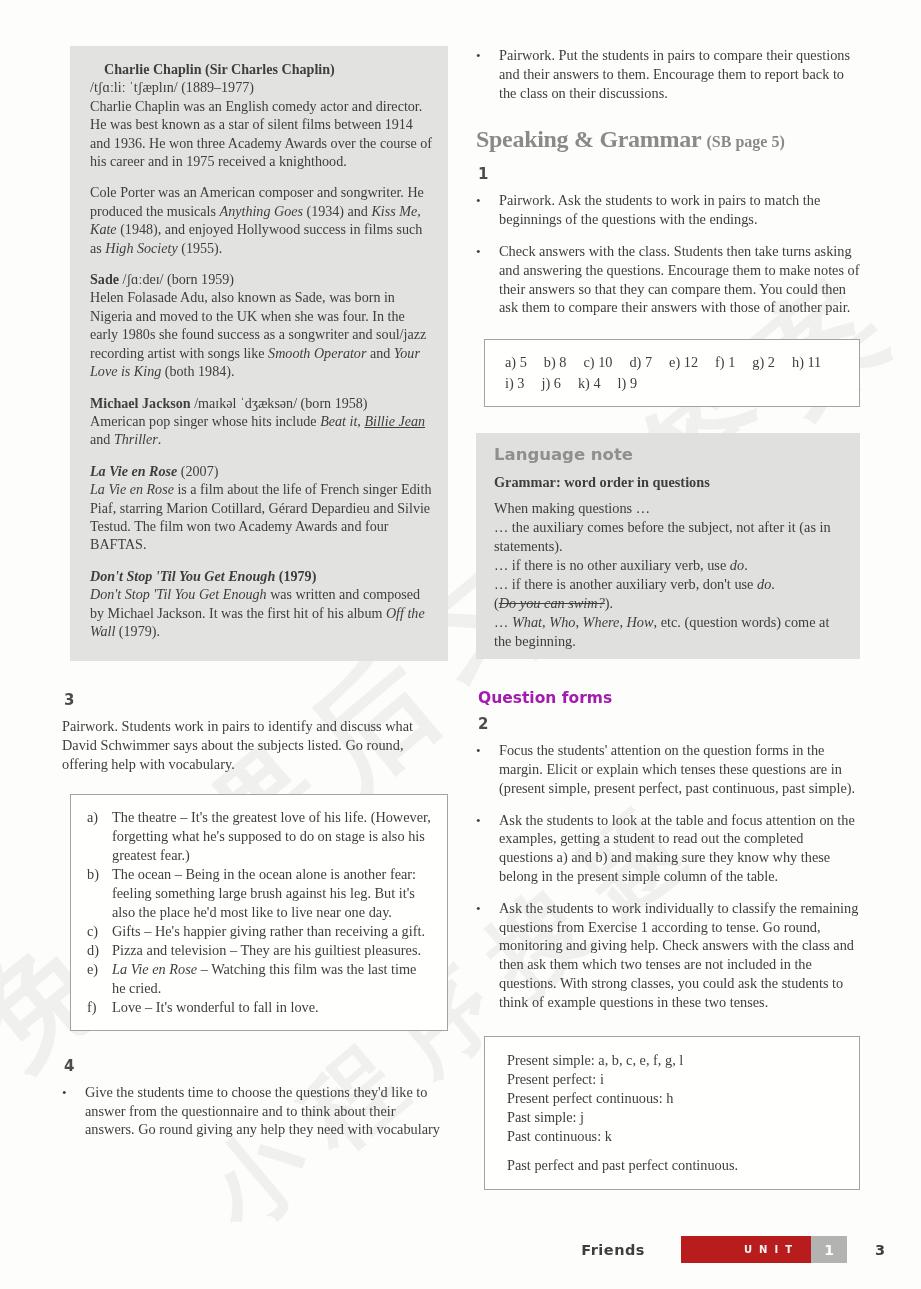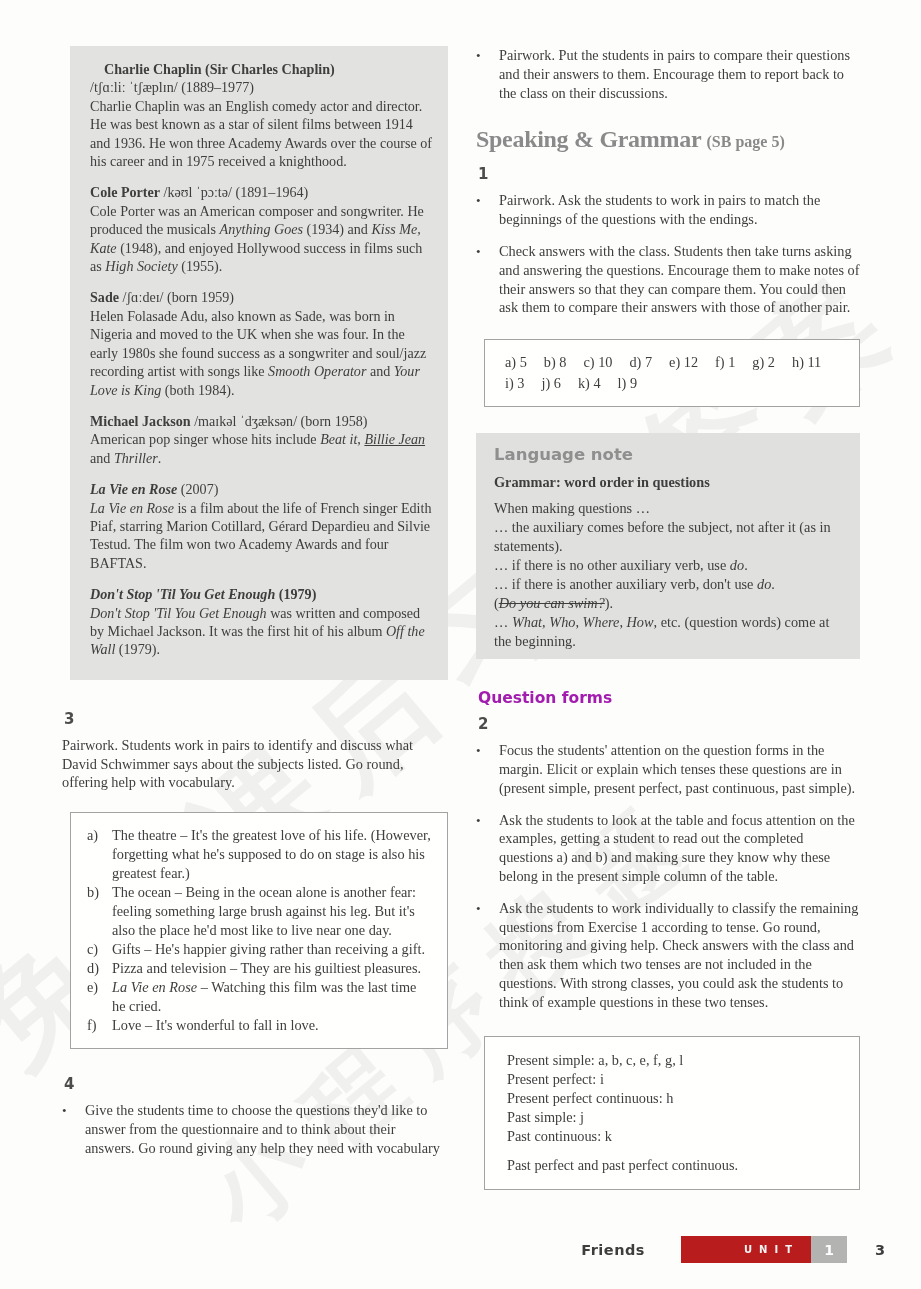--- a/index.html
+++ b/index.html
@@ -161,21 +161,20 @@
 
     <div class="col-left">
 
       <div class="bio-box">
         <div class="bio-entry">
           <p class="bio-line"><span style="font-weight: bold; margin-left: 14px;">Charlie Chaplin (Sir Charles Chaplin)</span></p>
           <p class="bio-line"><span>/tʃɑːliː ˈtʃæplɪn/ (1889–1977)</span></p>
           <p class="bio-line"><span>Charlie Chaplin was an English comedy actor and director. He was best known as a star of silent films between 1914 and 1936. He won three Academy Awards over the course of his career and in 1975 received a knighthood.</span></p>
         </div>
         <div class="bio-entry">
-          <p class="bio-line"><span style="font-weight: bold;">Cole Porter</span><span> /kəʊl ˈpɔːtə/ (1891–1964)</span></p>
           <p class="bio-line"><span>Cole Porter was an American composer and songwriter. He produced the musicals </span><span style="font-style: italic;">Anything Goes</span><span> (1934) and </span><span style="font-style: italic;">Kiss Me, Kate</span><span> (1948), and enjoyed Hollywood success in films such as </span><span style="font-style: italic;">High Society</span><span> (1955).</span></p>
         </div>
         <div class="bio-entry">
           <p class="bio-line"><span style="font-weight: bold;">Sade</span><span> /ʃɑːdeɪ/ (born 1959)</span></p>
           <p class="bio-line"><span>Helen Folasade Adu, also known as Sade, was born in Nigeria and moved to the UK when she was four. In the early 1980s she found success as a songwriter and soul/jazz recording artist with songs like </span><span style="font-style: italic;">Smooth Operator</span><span> and </span><span style="font-style: italic;">Your Love is King</span><span> (both 1984).</span></p>
         </div>
         <div class="bio-entry">
           <p class="bio-line"><span style="font-weight: bold;">Michael Jackson</span><span> /maɪkəl ˈdʒæksən/ (born 1958)</span></p>
           <p class="bio-line"><span>American pop singer whose hits include </span><span style="font-style: italic;">Beat it</span><span>, </span><span style="font-style: italic; text-decoration: underline;">Billie Jean</span><span> and </span><span style="font-style: italic;">Thriller</span><span>.</span></p>
         </div>

